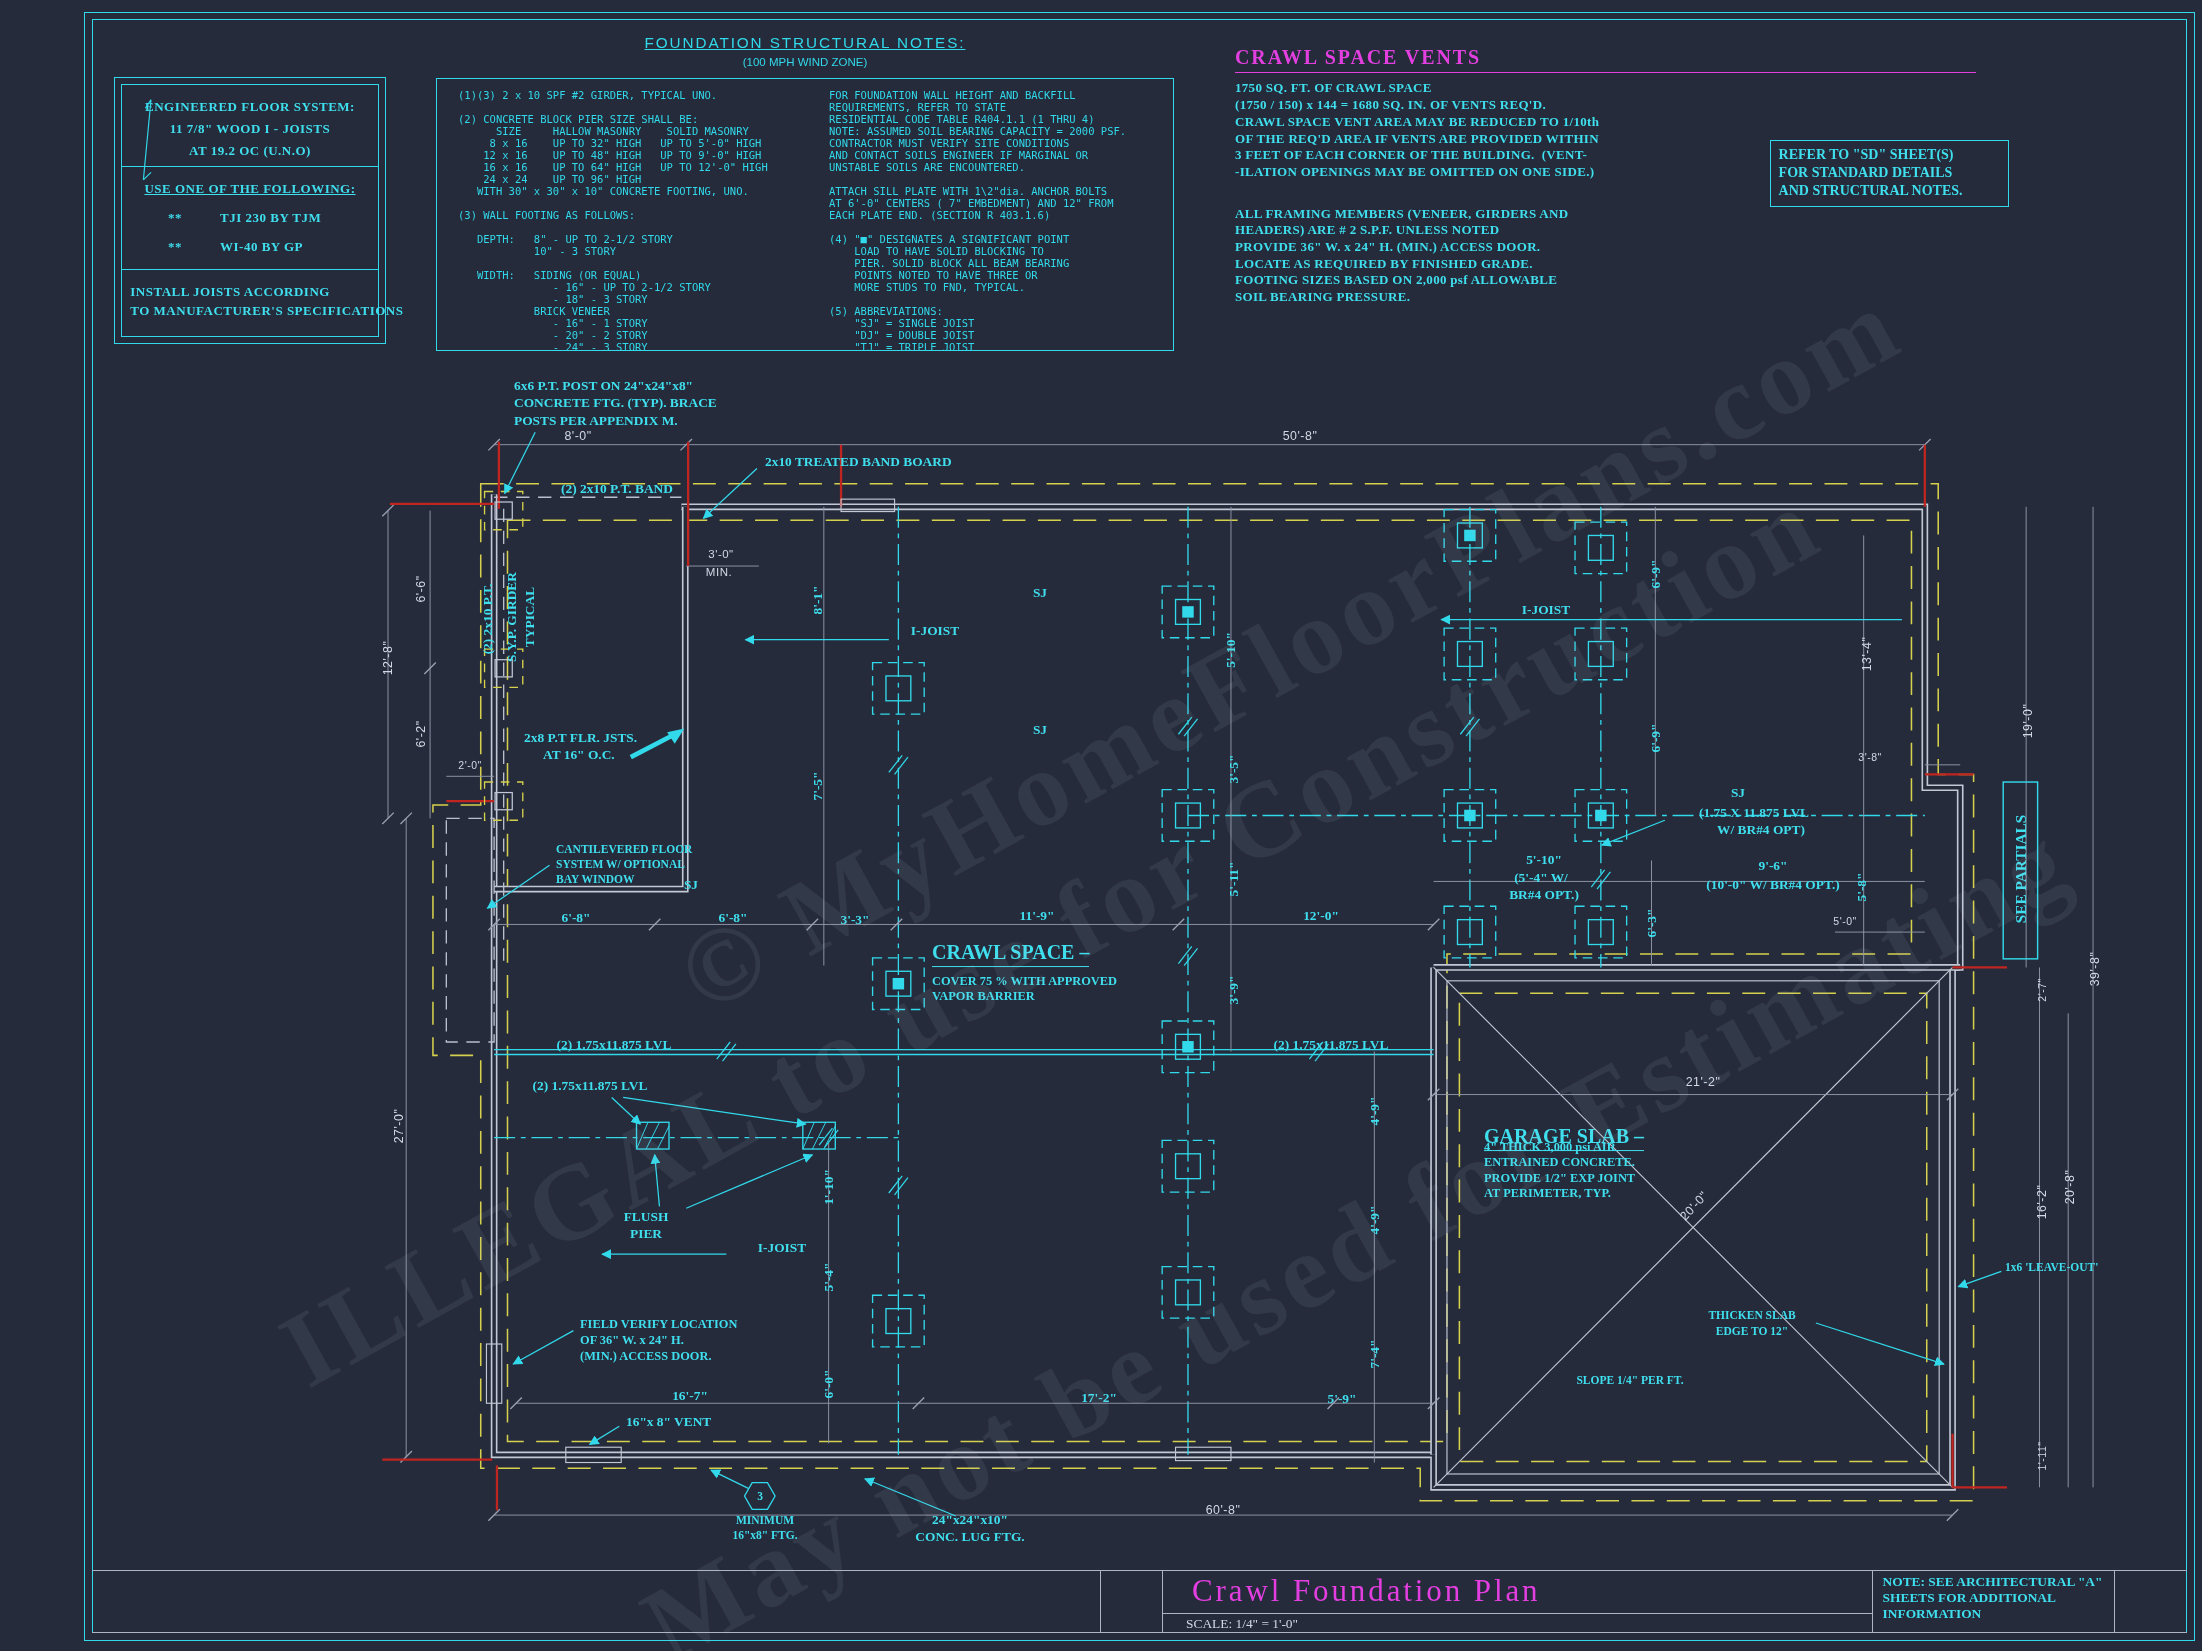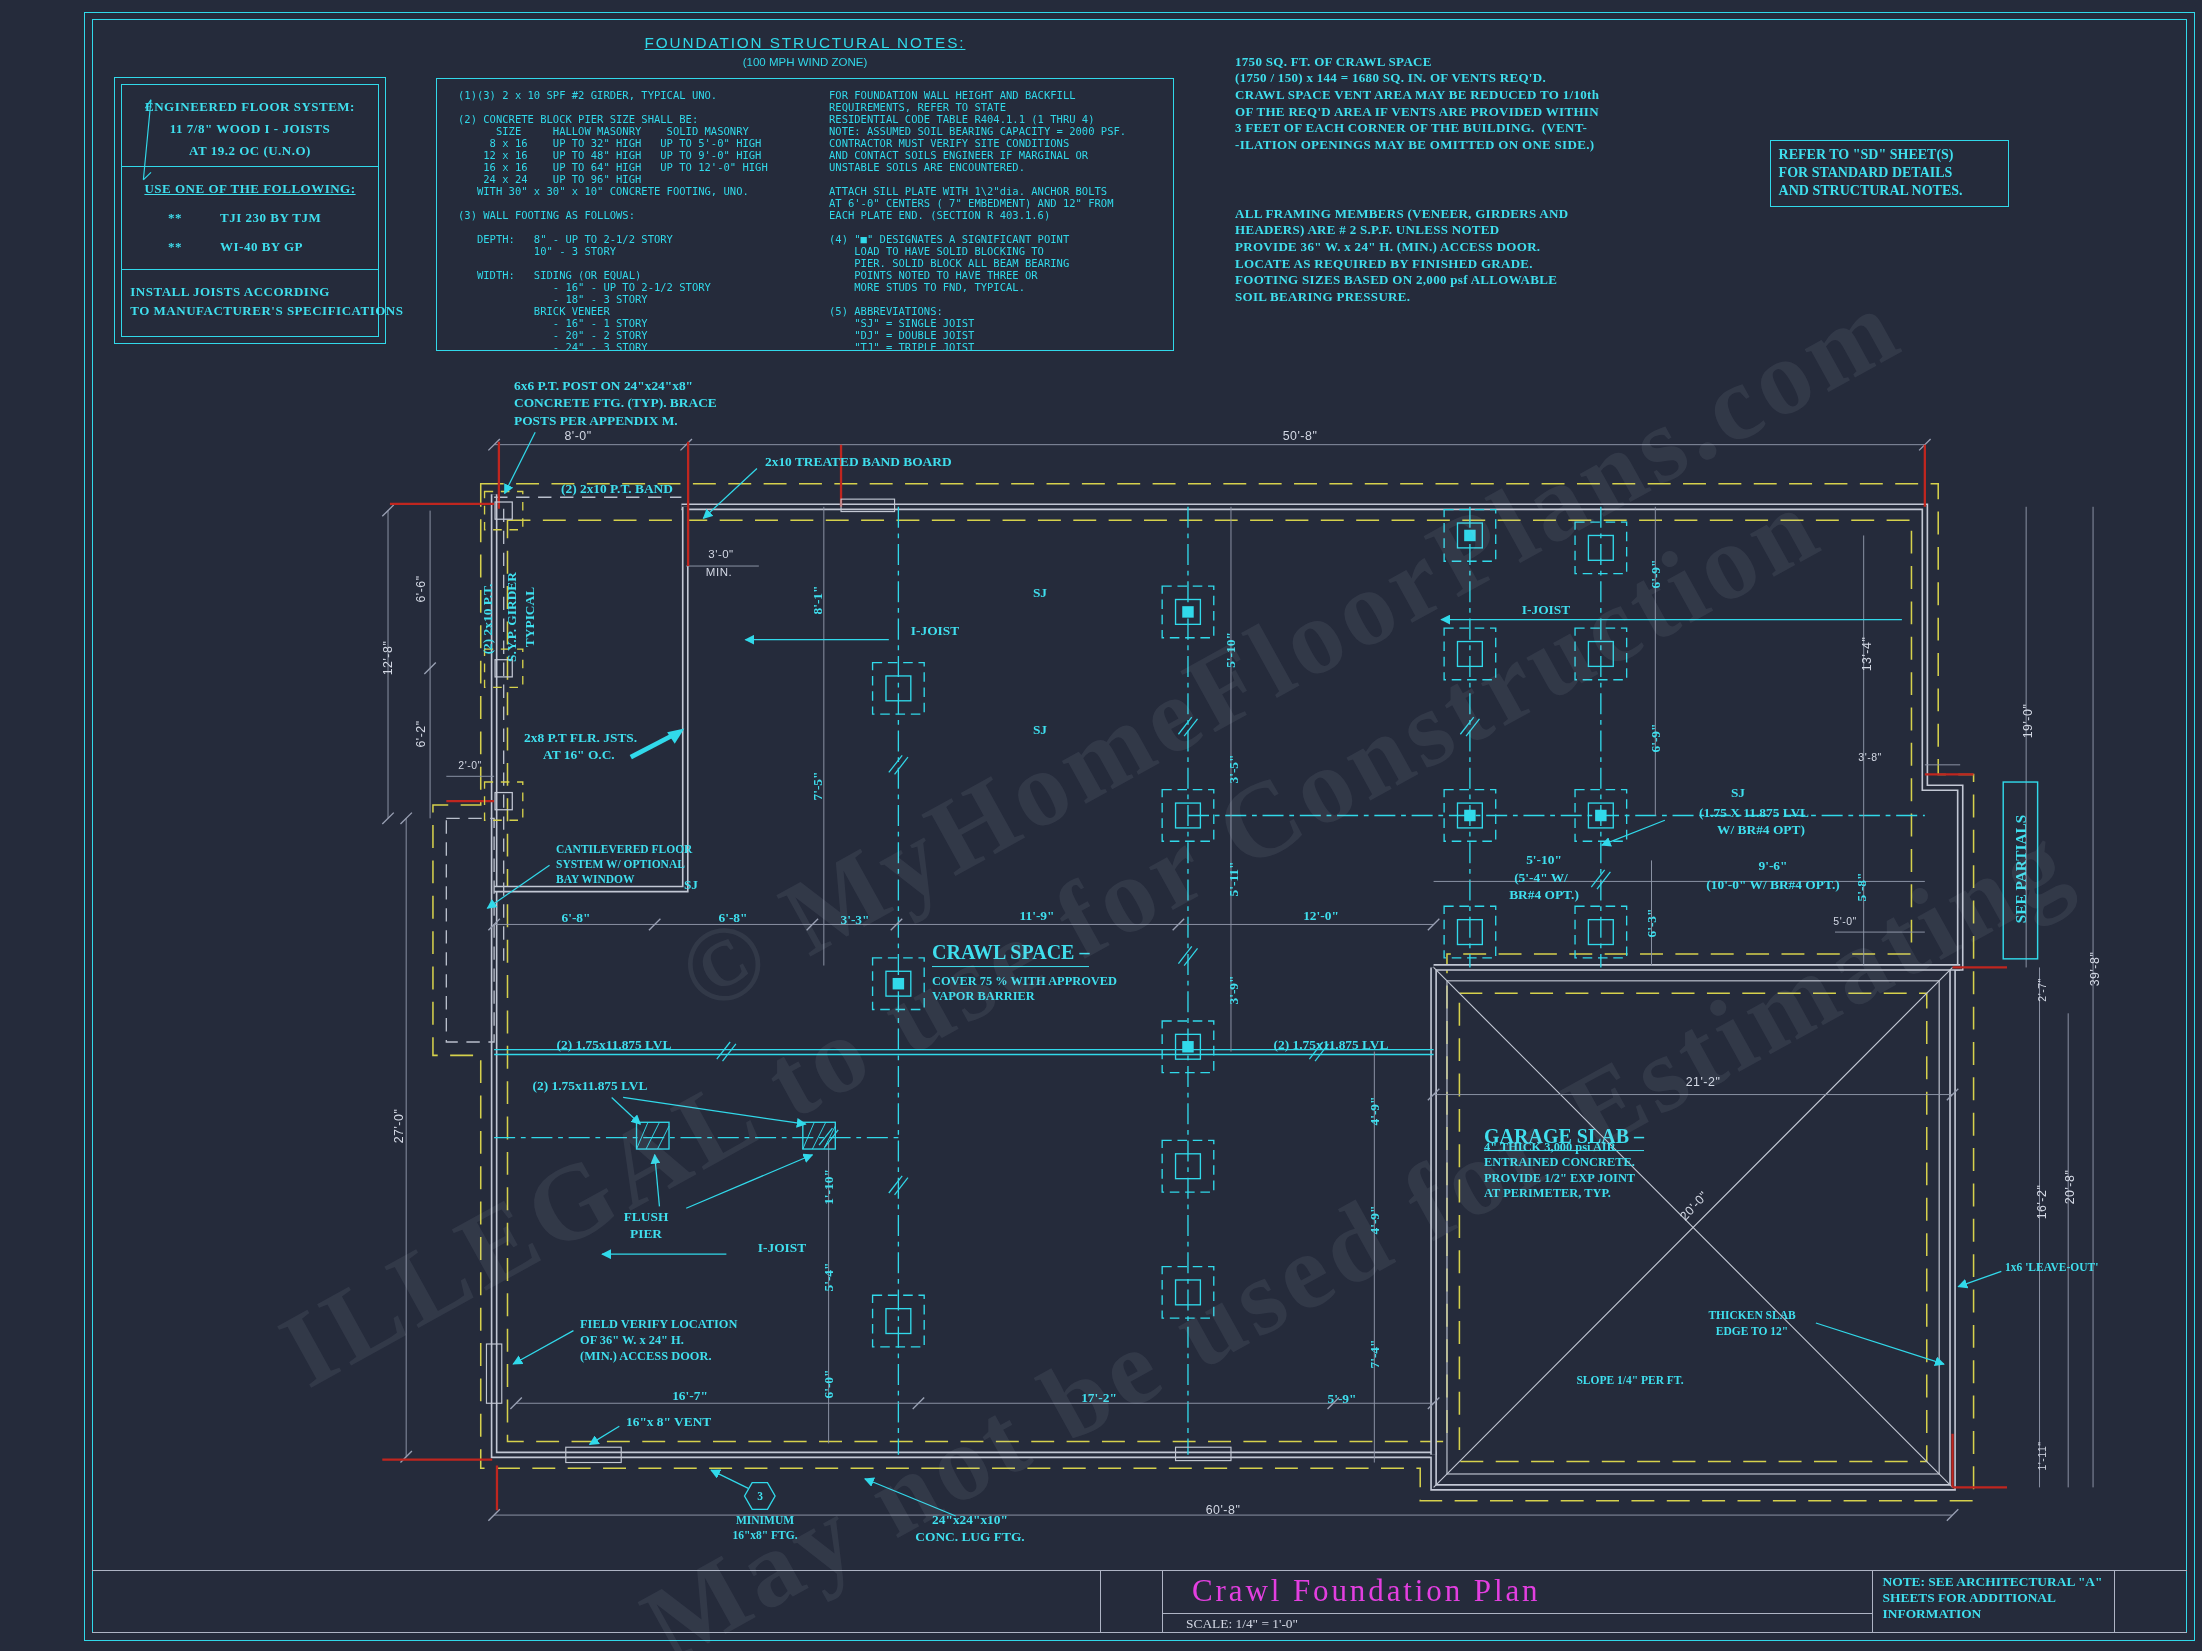--- a/index.html
+++ b/index.html
@@ -85,20 +85,21 @@
 </div>
 
 <div class="abs fnotes-title">FOUNDATION STRUCTURAL NOTES:</div>
 <div class="abs fnotes-sub">(100 MPH WIND ZONE)</div>
 <div class="abs fnotes-box">
   <div class="ncol" id="fn-left" style="left:21px;top:9.6px"><div>(1)(3) 2 x 10 SPF #2 GIRDER, TYPICAL UNO.</div><div></div><div>(2) CONCRETE BLOCK PIER SIZE SHALL BE:</div><div>      SIZE     HALLOW MASONRY    SOLID MASONRY</div><div>     8 x 16    UP TO 32" HIGH   UP TO 5'-0" HIGH</div><div>    12 x 16    UP TO 48" HIGH   UP TO 9'-0" HIGH</div><div>    16 x 16    UP TO 64" HIGH   UP TO 12'-0" HIGH</div><div>    24 x 24    UP TO 96" HIGH</div><div>   WITH 30" x 30" x 10" CONCRETE FOOTING, UNO.</div><div></div><div>(3) WALL FOOTING AS FOLLOWS:</div><div></div><div>   DEPTH:   8" - UP TO 2-1/2 STORY</div><div>            10" - 3 STORY</div><div></div><div>   WIDTH:   SIDING (OR EQUAL)</div><div>               - 16" - UP TO 2-1/2 STORY</div><div>               - 18" - 3 STORY</div><div>            BRICK VENEER</div><div>               - 16" - 1 STORY</div><div>               - 20" - 2 STORY</div><div>               - 24" - 3 STORY</div></div>
   <div class="ncol" id="fn-right" style="left:392px;top:9.6px"><div>FOR FOUNDATION WALL HEIGHT AND BACKFILL</div><div>REQUIREMENTS, REFER TO STATE</div><div>RESIDENTIAL CODE TABLE R404.1.1 (1 THRU 4)</div><div>NOTE: ASSUMED SOIL BEARING CAPACITY = 2000 PSF.</div><div>CONTRACTOR MUST VERIFY SITE CONDITIONS</div><div>AND CONTACT SOILS ENGINEER IF MARGINAL OR</div><div>UNSTABLE SOILS ARE ENCOUNTERED.</div><div></div><div>ATTACH SILL PLATE WITH 1\2"dia. ANCHOR BOLTS</div><div>AT 6'-0" CENTERS ( 7" EMBEDMENT) AND 12" FROM</div><div>EACH PLATE END. (SECTION R 403.1.6)</div><div></div><div>(4) "■" DESIGNATES A SIGNIFICANT POINT</div><div>    LOAD TO HAVE SOLID BLOCKING TO</div><div>    PIER. SOLID BLOCK ALL BEAM BEARING</div><div>    POINTS NOTED TO HAVE THREE OR</div><div>    MORE STUDS TO FND, TYPICAL.</div><div></div><div>(5) ABBREVIATIONS:</div><div>    "SJ" = SINGLE JOIST</div><div>    "DJ" = DOUBLE JOIST</div><div>    "TJ" = TRIPLE JOIST</div></div>
 </div>
 
 <div class="abs" style="left:1235px;top:46px;width:741px">
+  <div class="blk-title">CRAWL SPACE VENTS</div>
   <div class="blk-lines" id="vent-lines" style="margin-top:7.6px">
       <div>1750 SQ. FT. OF CRAWL SPACE</div>
       <div>(1750 / 150) x 144 = 1680 SQ. IN. OF VENTS REQ'D.</div>
       <div>CRAWL SPACE VENT AREA MAY BE REDUCED TO 1/10th</div>
       <div>OF THE REQ'D AREA IF VENTS ARE PROVIDED WITHIN</div>
       <div>3 FEET OF EACH CORNER OF THE BUILDING.  (VENT-</div>
       <div>-ILATION OPENINGS MAY BE OMITTED ON ONE SIDE.)</div>
     </div>
 </div>
 

